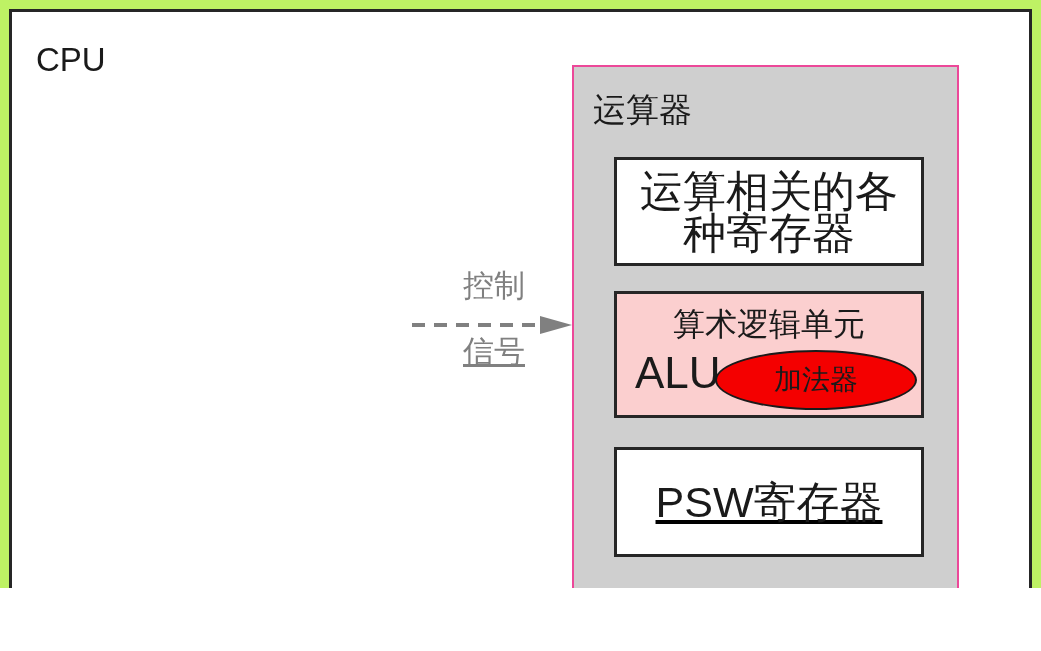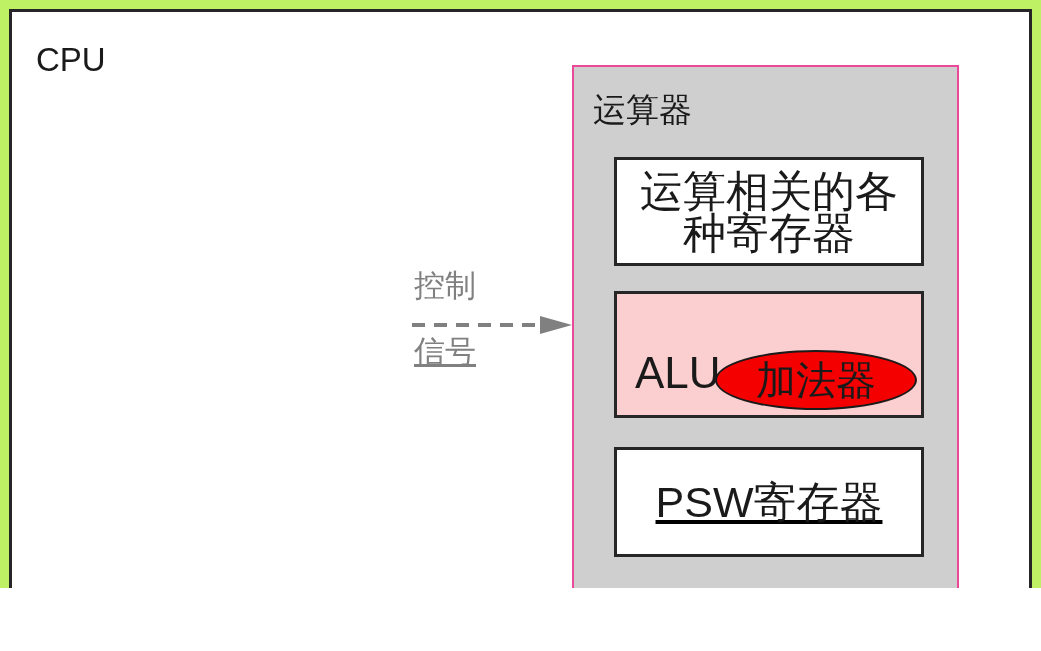--- a/index.html
+++ b/index.html
@@ -64,21 +64,21 @@
   .signal-arrow {
     position: absolute;
     left: 412px;
     top: 316px;
     width: 162px;
     height: 18px;
   }
   .signal-label {
     position: absolute;
     width: 160px;
-    text-align: left;
+    text-align: center;
     font-size: 31px;
     line-height: 36px;
     color: #808080;
     white-space: nowrap;
   }
   .signal-label.top  { left: 414px; top: 268px; }
   .signal-label.bottom { left: 414px; top: 334px; text-decoration: underline; }
 
   
   .alu-container {
@@ -171,21 +171,21 @@
     height: 60px;
     box-sizing: border-box;
     border-radius: 50%;
     background: #f40000;
     border: 2px solid #1a1a1a;
     display: flex;
     align-items: center;
     justify-content: center;
   }
   .adder-label {
-    font-size: 40px;
+    font-size: 28px;
     line-height: 34px;
     color: #1a1a1a;
     white-space: nowrap;
   }
 </style>
 </head>
 <body>
 
 <div id="canvas">
 
@@ -204,20 +204,21 @@
 
   <div class="alu-container">
     <div class="alu-container-label">运算器</div>
 
     <div class="inner-box box-registers">
       <div class="box-text-line">运算相关的各</div>
       <div class="box-text-line">种寄存器</div>
     </div>
 
     <div class="inner-box box-alu">
+      <div class="alu-top-line">算术逻辑单元</div>
       <div class="alu-abbrev">ALU</div>
       <div class="adder-ellipse">
         <span class="adder-label">加法器</span>
       </div>
     </div>
 
     <div class="inner-box box-psw">
       <div class="box-text-line">PSW寄存器</div>
     </div>
   </div>

